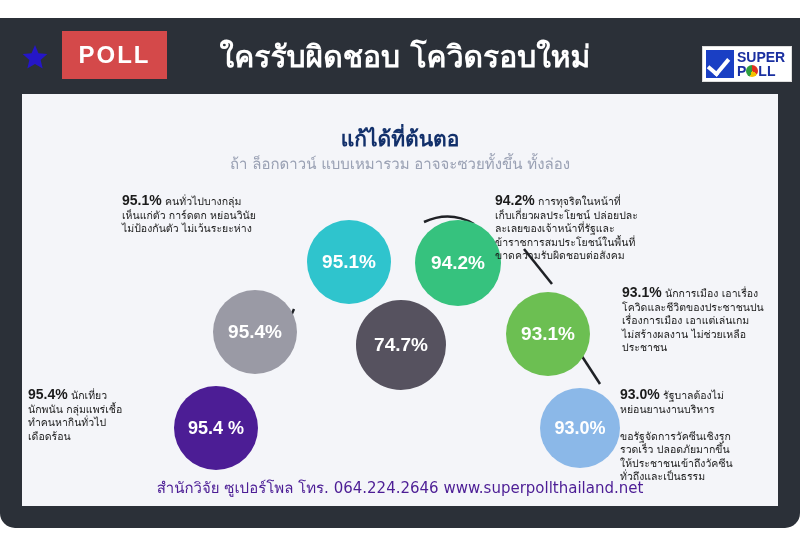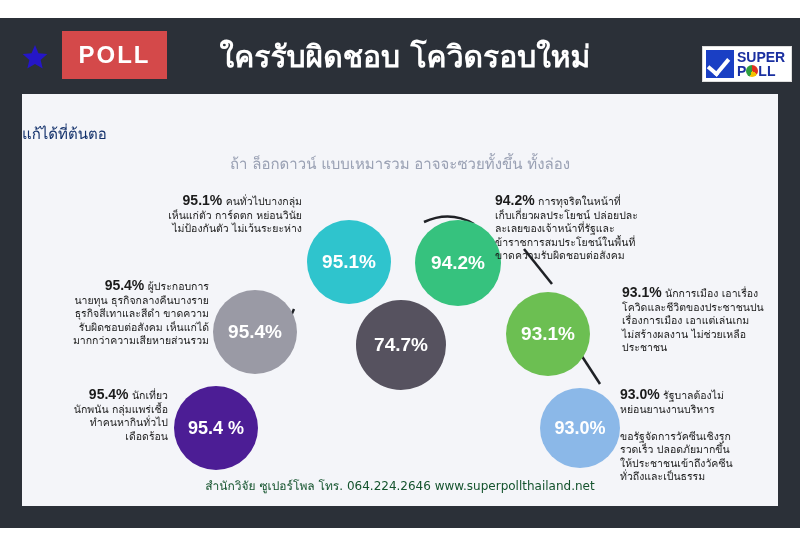--- a/index.html
+++ b/index.html
@@ -7,20 +7,21 @@
     width:800px;height:546px;
     background:#ffffff;
     font-family:"Liberation Sans","DejaVu Sans",sans-serif;
     overflow:hidden;
   }
   #infographic{
     position:absolute;left:0;top:18px;
     width:800px;height:510px;
     background:#2b3038;
     box-sizing:border-box;
+    border-radius:15px;
   }
   
   #header{
     position:absolute;left:0;top:0;width:800px;height:74px;
     background:#2b3038;
   }
   #star-icon{
     position:absolute;left:22px;top:26px;width:26px;height:26px;
   }
   #poll-badge{
@@ -65,21 +66,21 @@
     margin:0 0px;display:inline-block;
   }
   
   #panel{
     position:absolute;left:22px;top:76px;
     width:756px;height:412px;
     background:#f4f5f9;
   }
   #main-title{
     position:absolute;left:0;top:28px;width:756px;
-    text-align:left;color:#12306b;font-size:15px;font-weight:normal;
+    text-align:center;color:#12306b;font-size:21px;font-weight:bold;
     font-family:"DejaVu Sans",sans-serif;
   }
   #subtitle{
     position:absolute;left:0;top:58px;width:756px;
     text-align:center;color:#9aa1b4;font-size:15px;
     font-family:"DejaVu Sans",sans-serif;
   }
   
   #connectors{position:absolute;left:0;top:0;width:756px;height:412px;}
   
@@ -89,25 +90,25 @@
     color:#ffffff;font-weight:bold;
     font-family:"Liberation Sans",sans-serif;
   }
   
   .note{
     position:absolute;color:#1b1b1b;font-size:10.5px;line-height:13.5px;
     font-family:"DejaVu Sans",sans-serif;
   }
   .note b{font-size:14px;font-weight:bold;font-family:"Liberation Sans",sans-serif;}
   .note.right{text-align:left;}
-  .note.left{text-align:right;}
+  .note.left{}
   .note.center{text-align:center;}
   #footer{
     position:absolute;left:0;top:382px;width:756px;
-    text-align:center;color:#14532d;font-size:12px;
+    text-align:center;color:#4c1d95;font-size:15px;
     font-family:"DejaVu Sans",sans-serif;
   }
 </style>
 </head>
 <body>
 
 <div id="infographic">
 
   <div id="header">
     <svg id="star-icon" viewBox="0 0 24 24">
@@ -170,24 +171,20 @@
 
     <div class="bubble" id="b930" style="left: 518px; top: 294px; width: 80px; height: 80px; font-size: 18px; background: rgb(139, 184, 232);">
       <span>93.0%</span>
     </div>
 
     <div class="note left" style="left:100px;top:100px;width:180px;">
       <b>95.1%</b>
       <span> คนทั่วไปบางกลุ่ม<br>เห็นแก่ตัว การ์ดตก หย่อนวินัย<br>ไม่ป้องกันตัว ไม่เว้นระยะห่าง</span>
     </div>
 
-    <div class="note left" style="left:5px;top:185px;width:182px;">
-      <b>95.4%</b>
-      <span> ผู้ประกอบการ<br>นายทุน ธุรกิจกลางคืนบางราย<br>ธุรกิจสีเทาและสีดำ ขาดความ<br>รับผิดชอบต่อสังคม เห็นแก่ได้<br>มากกว่าความเสียหายส่วนรวม</span>
-    </div>
 
     <div class="note left" style="left:6px;top:294px;width:140px;">
       <b>95.4%</b>
       <span> นักเที่ยว<br>นักพนัน กลุ่มแพร่เชื้อ<br>ทำคนหากินทั่วไป<br>เดือดร้อน</span>
     </div>
 
 
     <div class="note right" style="left:473px;top:100px;width:232px;">
       <b>94.2%</b>
       <span> การทุจริตในหน้าที่<br>เก็บเกี่ยวผลประโยชน์ ปล่อยปละ<br>ละเลยของเจ้าหน้าที่รัฐและ<br>ข้าราชการสมประโยชน์ในพื้นที่<br>ขาดความรับผิดชอบต่อสังคม</span>

